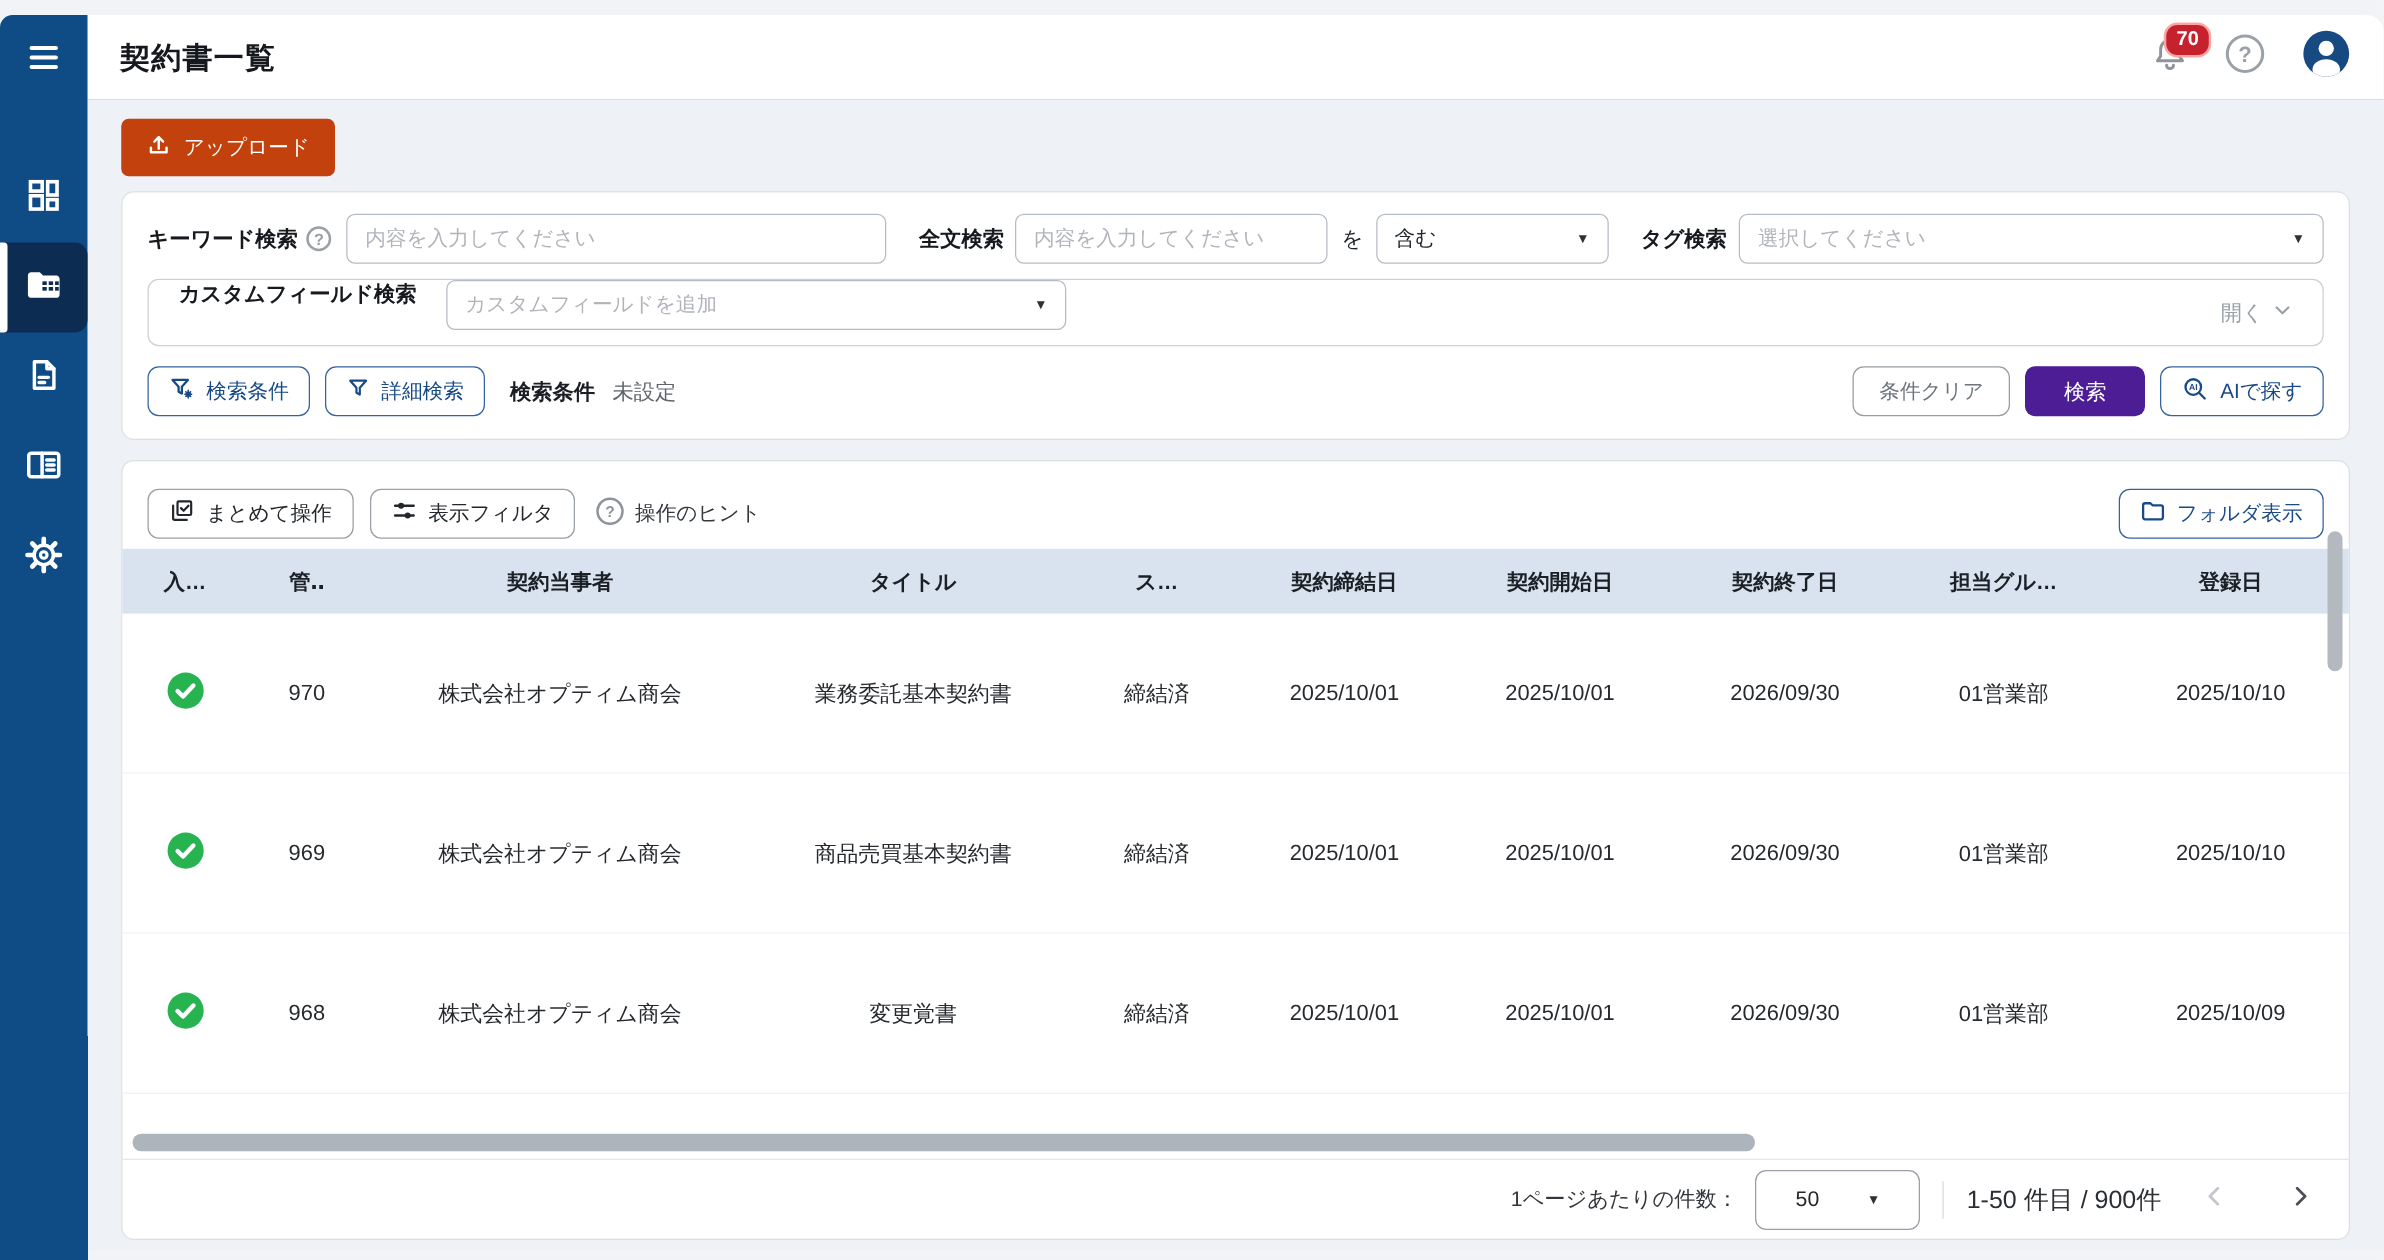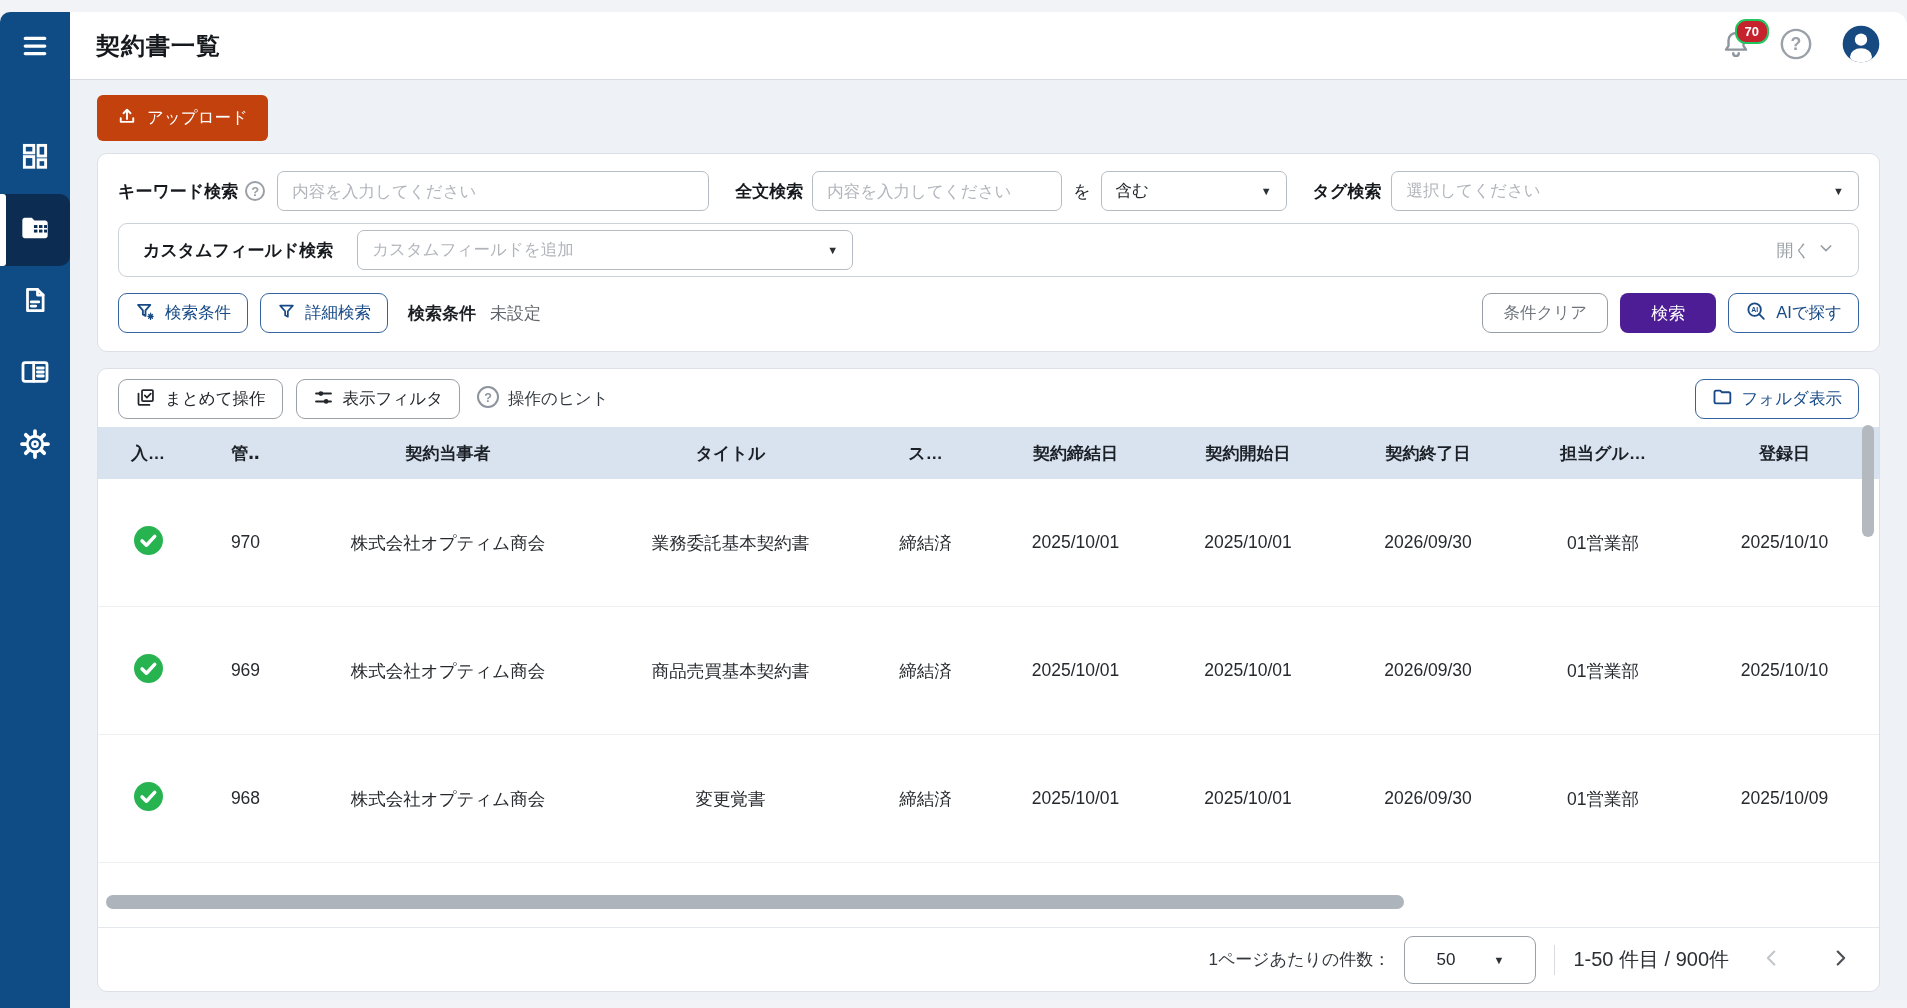--- a/index.html
+++ b/index.html
@@ -12,51 +12,51 @@
   .nav-item { position:relative; width:100%; height:72px; display:flex; align-items:center; justify-content:center; color:#fff; cursor:pointer; }
   .nav-item.active { background:#0c2c52; border-radius:0 10px 10px 0; }
   .nav-item.active::before { content:""; position:absolute; left:0; top:0; bottom:0; width:6px; background:#fff; border-radius:0 3px 3px 0; }
 
   
   .frame { margin-left:70px; padding-top:12px; }
   .topbar { height:68px; background:#fff; border-bottom:1px solid #d7dade; border-top-right-radius:14px; display:flex; align-items:center; padding:0 26px; }
   .page-title { font-size:24px; font-weight:bold; color:#15181c; letter-spacing:1px; }
   .topbar-right { margin-left:auto; display:flex; align-items:center; gap:28px; }
   .bell-wrap { position:relative; cursor:pointer; }
-  .badge { position:absolute; top:-9px; right:-18px; background:#c5222e; color:#fff; font-size:13px; font-weight:bold; line-height:1; padding:4px 8px; border-radius:11px; border:2px solid #22c55e;text-align:center; }
+  .badge { position:absolute; top:-9px; right:-18px; background:#c5222e; color:#fff; font-size:16px; font-weight:bold; line-height:1; padding:4px 8px; border-radius:11px; border:2px solid #fca5a5;text-align:center; }
   .help-btn, .avatar-btn { cursor:pointer; display:flex; }
 
   
   .content { background:#eef1f6; height:920px; padding:15px 27px 16px 27px; }
   .btn { display:inline-flex; align-items:center; justify-content:center; gap:9px; height:40px; border-radius:9px; font-size:16.5px; background:#fff; cursor:pointer; white-space:nowrap; }
   .btn-upload { background:#c2410c; color:#fff; height:46px; padding:0 20px; border:none; border-radius:6px; gap:10px; }
   .card { background:#fff; border:1px solid #dcdfe4; border-radius:10px; }
 
   
   .card-search { margin-top:12px; padding:17px 20px 18px 20px; }
   .srow1 { display:flex; align-items:center; }
   .flabel { font-weight:bold; font-size:17px; color:#16191d; white-space:nowrap; }
   .help-dot { width:20px; height:20px; border-radius:50%; border:2px solid #9aa0a6; color:#9aa0a6; font-size:13px; font-weight:bold; display:flex; align-items:center; justify-content:center; margin-left:7px; flex:0 0 auto; }
   .tinput { height:40px; border:1px solid #b6bcc3; border-radius:7px; padding:0 14px; font-size:16.5px; color:#333; font-family:inherit; background:#fff; }
   .tinput::placeholder { color:#b1b5bb; }
   .select { height:40px; border:1px solid #b6bcc3; border-radius:7px; padding:0 14px; display:flex; align-items:center; justify-content:space-between; font-size:16.5px; color:#23272c; cursor:pointer; background:#fff; }
   .caret { font-size:11px; color:#2c3136; margin-left:10px; }
   .ph { color:#b1b5bb; }
-  .custom-box { margin-top:12px; border:1px solid #ccd1d7; border-radius:9px; height:54px; display:flex; align-items:center; padding:0 24px; }
+  .custom-box { margin-top:12px; border:1px solid #ccd1d7; border-radius:9px; height:54px; display:flex; padding:0 24px; }
   .open-link { margin-left:auto; color:#9aa0a6; font-size:17px; display:flex; align-items:center; gap:7px; cursor:pointer; }
   .srow3 { margin-top:16px; display:flex; align-items:center; }
   .btn-oblue { border:1px solid #35639f; color:#174a86; padding:0 16px; }
   .btn-ghost { border:1px solid #979da4; color:#6e747b; padding:0 20px; }
   .btn-ghost-dark { border:1px solid #9aa0a6; color:#23272c; padding:0 16px; }
   .btn-primary { background:#4c1d95; color:#fff; border:none; border-radius:8px; width:96px; font-size:17px; }
   .cond-label { margin-left:20px; font-weight:bold; font-size:17px; color:#1b1f24; }
   .cond-value { margin-left:14px; font-size:17px; color:#5f646a; }
 
   
-  .card-table { margin-top:16px; position:relative; height:624px; padding-top:10px; }
+  .card-table { margin-top:16px; position:relative; height:624px; padding-top:22px; }
   .toolbar { display:flex; align-items:center; padding:0 20px; }
   .hint-link { margin-left:16px; display:flex; align-items:center; gap:8px; font-size:16.5px; color:#33383e; cursor:pointer; }
   .grid10 { display:grid; grid-template-columns:100px 95px 310px 255px 135px 165px 180px 180px 170px 193px; align-items:center; }
   .thead { margin-top:8px; background:#d9e2ef; height:52px; }
   .th { text-align:center; font-weight:bold; font-size:17px; color:#1b2026; white-space:nowrap; overflow:hidden; }
   .trow { height:128px; border-bottom:1px solid #edeff2; cursor:pointer; background:#fff; }
   .td { text-align:center; font-size:17.5px; color:#26292e; white-space:nowrap; overflow:hidden; }
   .td-icon { display:flex; justify-content:center; }
   .hscroll { position:relative; height:14px; margin:32px 8px 0 8px; }
   .hthumb { position:absolute; left:0; top:0; width:1298px; height:14px; background:#aeb4bb; border-radius:7px; cursor:pointer; }

